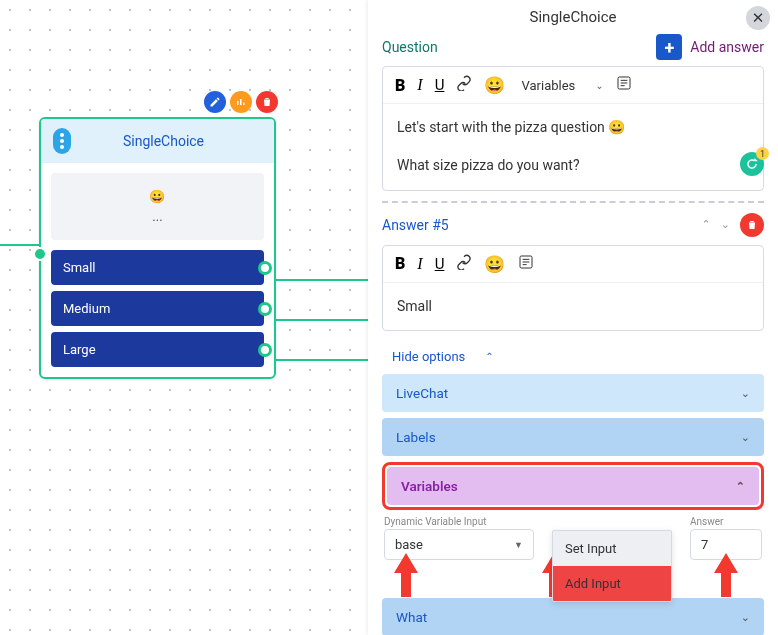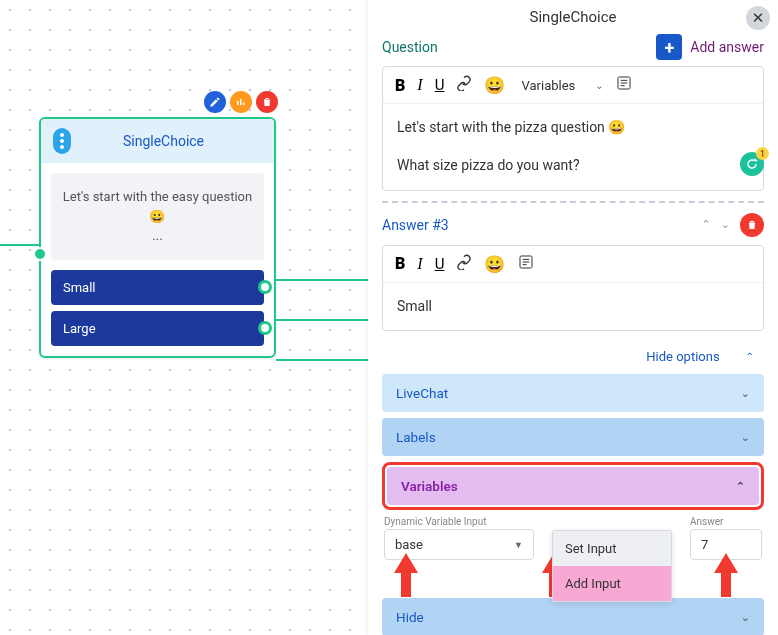--- a/index.html
+++ b/index.html
@@ -57,40 +57,40 @@
 
 .dashed { border-top: 2px dashed #c8cdd9; margin: 10px 0; }
 
 .answer-head { display: flex; align-items: center; justify-content: space-between; margin: 8px 0; }
 .answer-title { color: #1858c8; font-size: 14px; }
 .answer-ctrls { display: flex; align-items: center; gap: 10px; }
 .chev-sm { font-size: 11px; color: #999; }
 .del-sm { width: 24px; height: 24px; background: #f1392f; border-radius: 50%; display: flex; align-items: center; justify-content: center; }
 .del-sm svg { width: 12px; height: 12px; fill: #fff; }
 
-.hide-opts { text-align: center; color: #1858c8; font-size: 13px; padding: 10px; display: flex; align-items: center; justify-content: flex-end; gap: 26px; }
+.hide-opts { text-align: center; color: #1858c8; font-size: 13px; padding: 10px; display: flex; align-items: center; justify-content: flex-start; gap: 20px; }
 .hide-opts .chev { font-size: 10px; }
 
 .accordion { border-radius: 4px; padding: 11px 14px; margin-bottom: 6px; display: flex; align-items: center; justify-content: space-between; font-size: 13.5px; }
 .acc-livechat { background: #cfe7fb; color: #1858c8; }
 .acc-labels { background: #b1d4f4; color: #1858c8; }
 .acc-variables { background: #e4bdf0; color: #8a1fa8; font-weight: 600; }
 .acc-score { background: #b1d4f4; color: #1858c8; }
 .acc-chev { font-size: 11px; color: #555; }
 
 .var-highlight { border: 3px solid #f1392f; border-radius: 8px; padding: 2px; margin-bottom: 6px; }
 
 .var-row { display: flex; gap: 12px; margin-top: 4px; position: relative; padding: 0 2px; }
 .var-col { display: flex; flex-direction: column; }
 .var-col-label { font-size: 10px; color: #888; margin-bottom: 2px; }
 .var-select { border: 1px solid #d5d9e4; border-radius: 4px; padding: 7px 10px; font-size: 13px; color: #333; display: flex; align-items: center; justify-content: space-between; width: 150px; }
 .var-select .tri { font-size: 9px; color: #666; }
 .var-input { border: 1px solid #d5d9e4; border-radius: 4px; padding: 7px 10px; font-size: 13px; color: #333; width: 72px; }
 
-.dropdown { position: absolute; left: 170px; top: 14px; width: 120px; background: #f9a8d4; border: 1px solid #d5d9e4; border-radius: 2px; box-shadow: 0 2px 6px rgba(0,0,0,0.12); z-index: 10; }
+.dropdown { position: absolute; left: 170px; top: 14px; width: 120px; background: #ef4444; border: 1px solid #d5d9e4; border-radius: 2px; box-shadow: 0 2px 6px rgba(0,0,0,0.12); z-index: 10; }
 .dropdown-item { padding: 10px 12px; font-size: 13px; color: #333; }
 .dropdown-item.sel { background: #edeff3; }
 
 .arrow { position: absolute; width: 28px; height: 44px; }
 .arrow svg { width: 100%; height: 100%; fill: #f1392f; }
 </style>
 </head>
 <body>
 
 <div class="canvas">
@@ -121,25 +121,25 @@
     <div class="node-header">
       <div class="node-icon">
           <span></span>
           <span></span>
           <span></span>
         </div>
       <div class="node-title">SingleChoice</div>
     </div>
     <div class="node-body">
       <div class="node-question">
-        <div>Let's start with the easy question</div>
         <div>😀</div>
         <div>...</div>
       </div>
       <div class="node-answer"><span>Small</span><div class="conn"></div></div>
+      <div class="node-answer"><span>Medium</span><div class="conn"></div></div>
       <div class="node-answer"><span>Large</span><div class="conn"></div></div>
     </div>
   </div>
 </div>
 
 <div class="panel">
   <div class="panel-header">
     <span class="panel-title">SingleChoice</span>
     <div class="close-btn">✕</div>
   </div>
@@ -180,21 +180,21 @@
     <div class="grammarly">
         <svg viewBox="0 0 24 24">
           <path d="M19 12a7 7 0 1 1-3-5.7"></path>
           <path d="M16 3l3 3-3 0"></path>
         </svg>
       </div>
 
     <div class="dashed"></div>
 
     <div class="answer-head">
-      <span class="answer-title">Answer #3</span>
+      <span class="answer-title">Answer #5</span>
       <div class="answer-ctrls">
         <span class="chev-sm">⌃</span>
         <span class="chev-sm">⌄</span>
         <div class="del-sm">
             <svg viewBox="0 0 24 24">
               <path d="M6 7h12l-1 13H7L6 7zm3-3h6l1 2H8l1-2z"></path>
             </svg>
           </div>
       </div>
     </div>
@@ -250,21 +250,21 @@
         <div class="var-input">7</div>
       </div>
 
       <div class="dropdown">
         <div class="dropdown-item sel">Set Input</div>
         <div class="dropdown-item">Add Input</div>
       </div>
     </div>
 
     <div class="accordion acc-score" style="margin-top:38px;">
-      <span>Hide</span>
+      <span>What</span>
       <span class="acc-chev">⌄</span>
     </div>
 
   </div>
 </div>
 
 <div class="arrow" style="left:392px; top:553px;"><svg viewBox="0 0 28 44">
       <path d="M14 0 L26 20 L19 20 L19 44 L9 44 L9 20 L2 20 Z"></path>
     </svg></div>
 <div class="arrow" style="left:540px; top:553px;"><svg viewBox="0 0 28 44">

